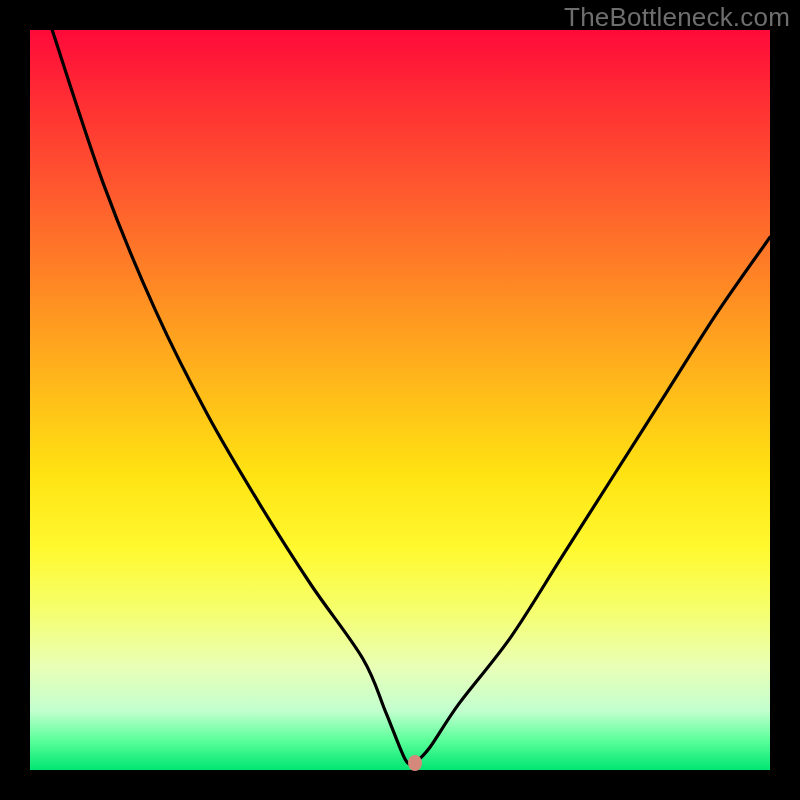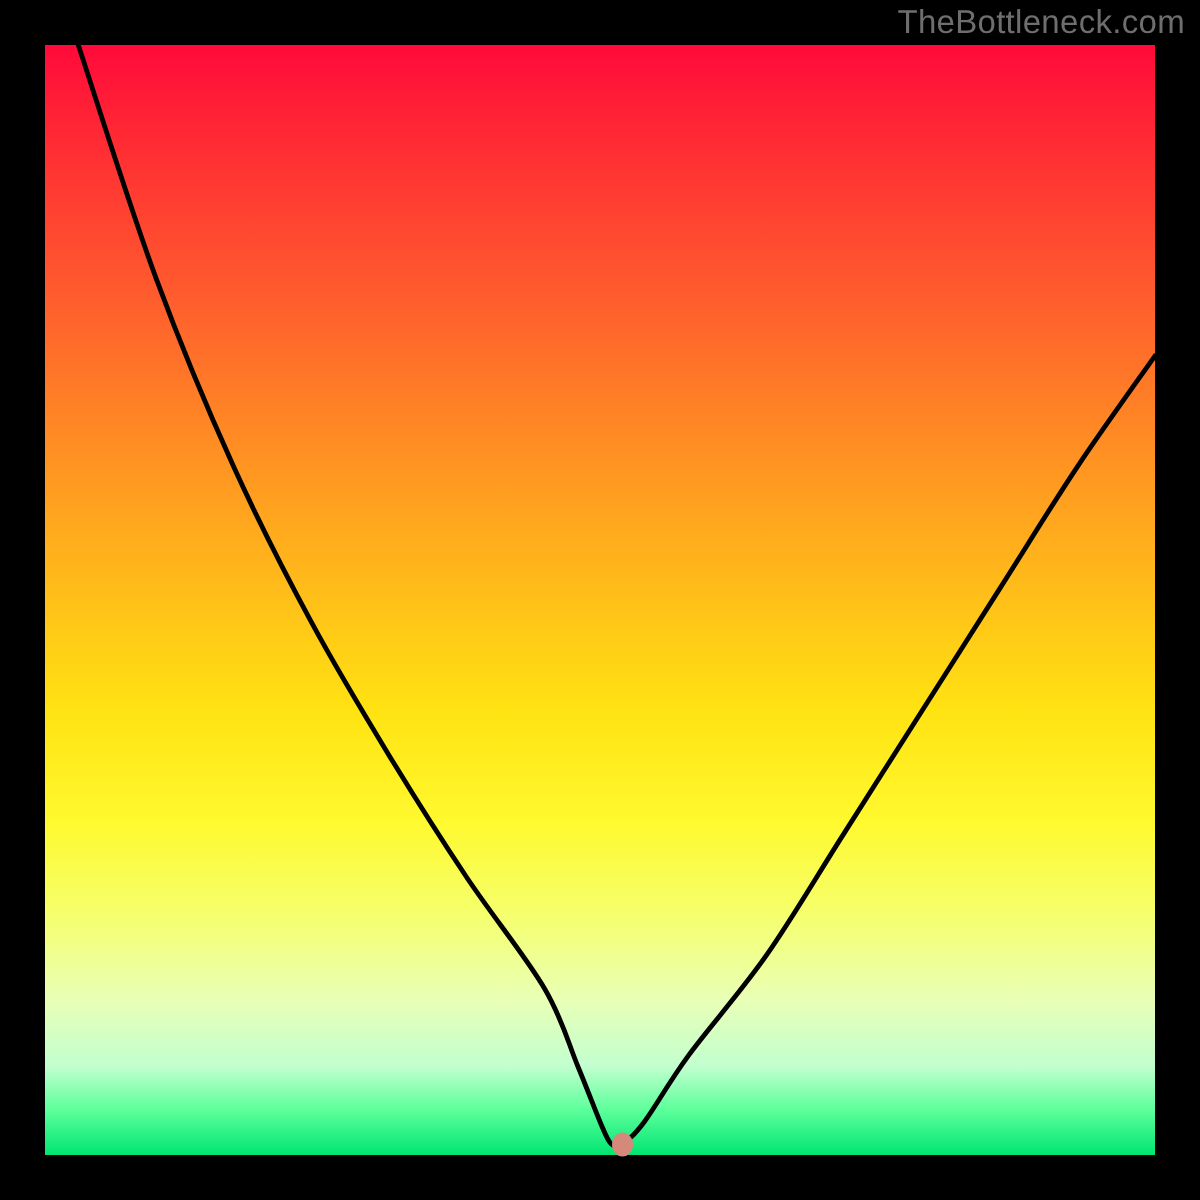--- a/index.html
+++ b/index.html
@@ -15,21 +15,21 @@
     position: relative;
     width: 800px;
     height: 800px;
     background: #000;
   }
   .watermark {
     position: absolute;
     top: 2px;
     right: 10px;
     color: #6e6e6e;
-    font-size: 22px;
+    font-size: 26px;
     font-weight: 500;
     letter-spacing: 0.2px;
     font-family: Arial, Helvetica, sans-serif;
     z-index: 20;
     margin-left: 19px;
   }
   
   .plot {
     position: absolute;
     left: 30px;

